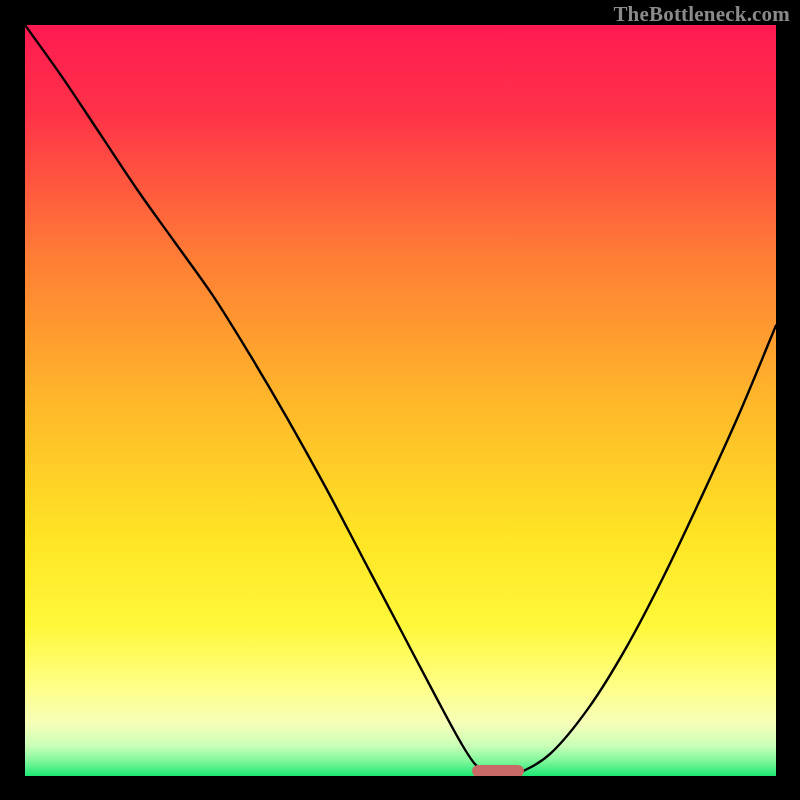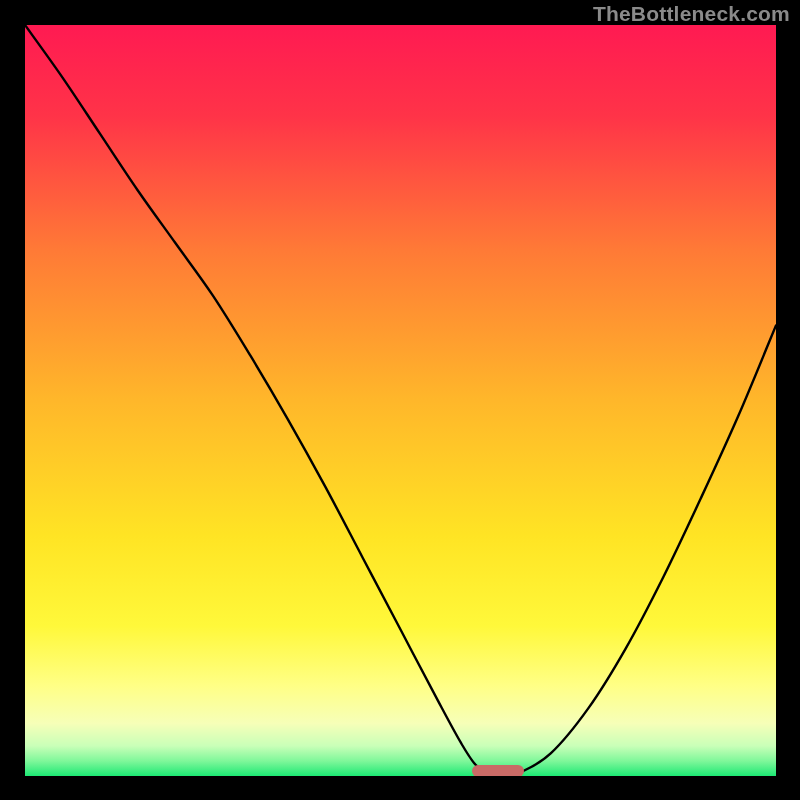--- a/index.html
+++ b/index.html
@@ -35,21 +35,21 @@
   .marker {
     position: absolute;
     height: 12px;
     border-radius: 6px;
     background: #c96a66;
   }
   .watermark {
     position: absolute;
     top: 2px;
     right: 10px;
-    font-family: Liberation Sans, sans-serif;
+    font-family: Liberation Serif, serif;
     font-size: 21px;
     font-weight: bold;
     color: #8a8a8a;
     letter-spacing: 0.2px;
   }
 </style>
 </head>
 <body>
 <div class="frame">
 

